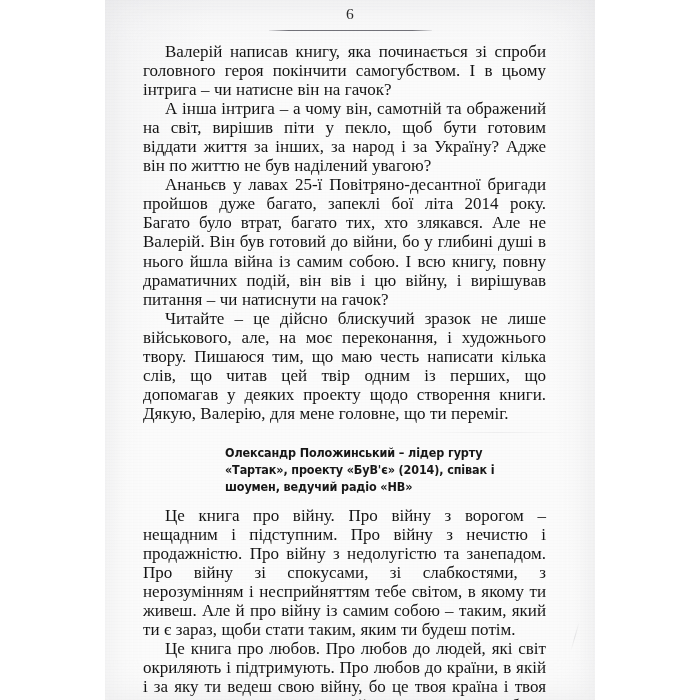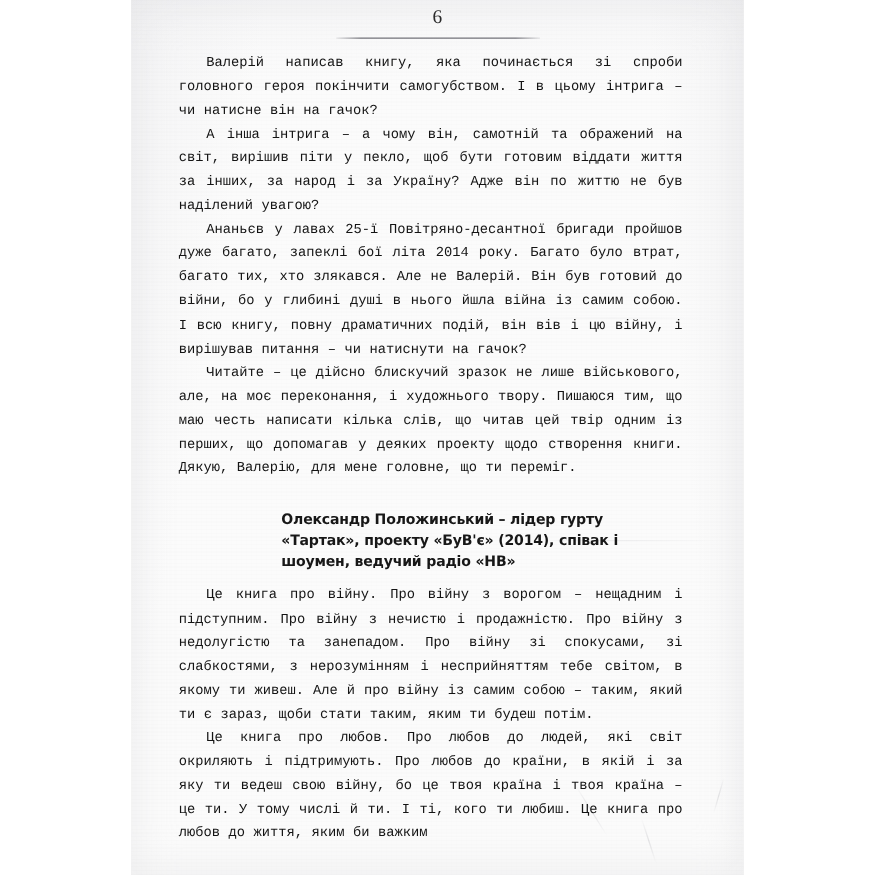--- a/index.html
+++ b/index.html
@@ -82,22 +82,22 @@
   
   #textcolumn {
     position: absolute;
     left: 38px;       
     top: 42px;
     width: 403px;     
   }
 
   p.body {
     margin: 0;
-    font-family: Liberation Mono, monospace;
-    font-size: 11px;
+    font-family: Liberation Serif, serif;
+    font-size: 17px;
     line-height: 19.05px;
     color: #141414;
     text-align: justify;
     text-indent: 22px;
     word-spacing: .2px;
     -webkit-font-smoothing: antialiased;
   }
 
   p.body + p.body { margin-top: 0; }
 

